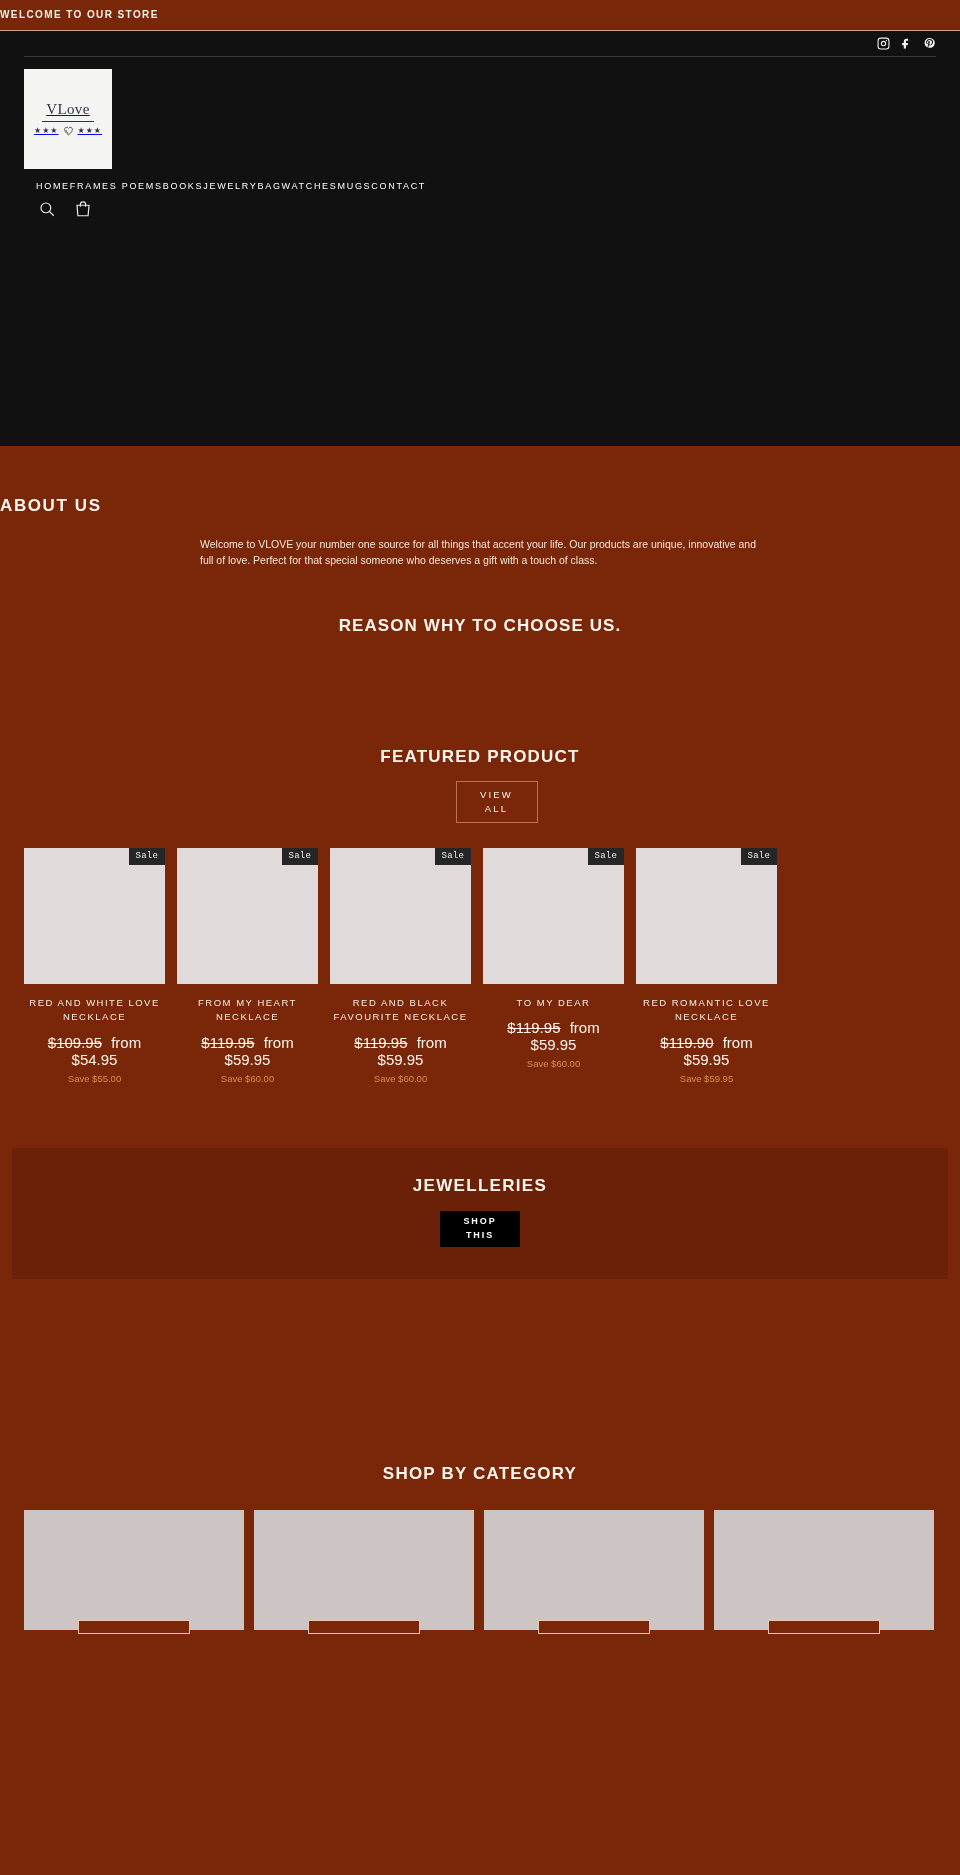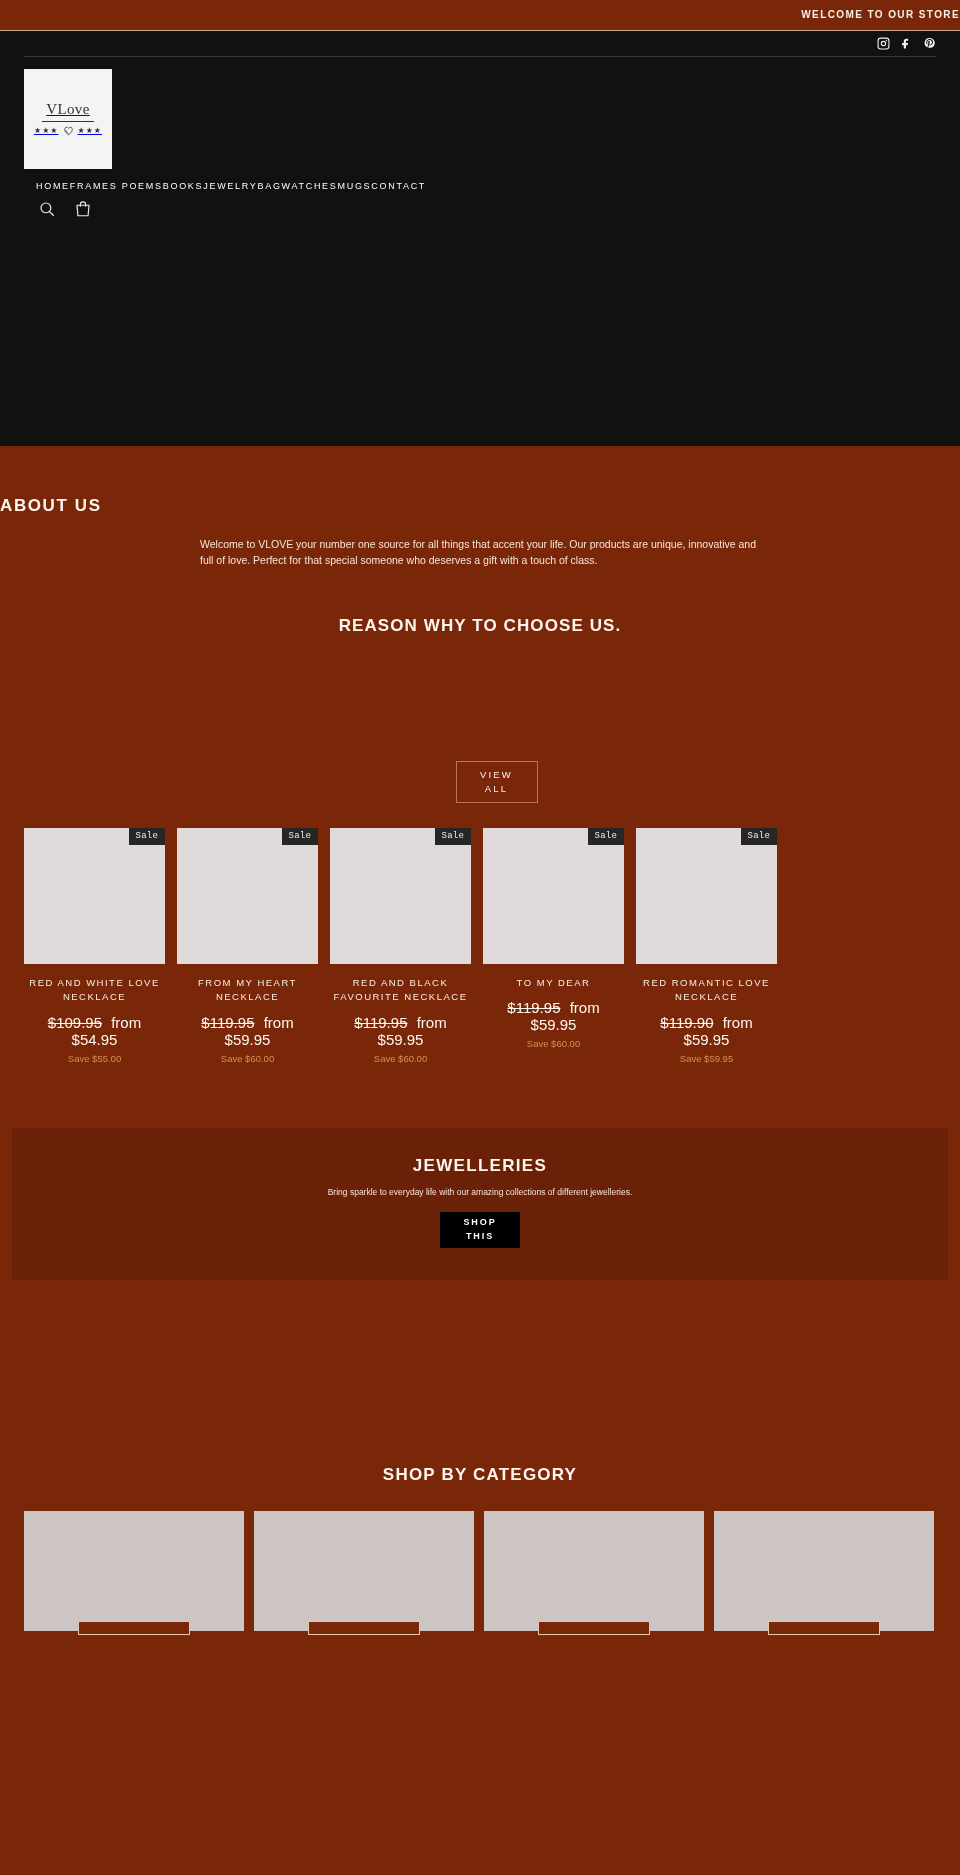--- a/index.html
+++ b/index.html
@@ -7,21 +7,21 @@
     width: 960px;
     background: #7a2709;
     font-family: "Liberation Sans", sans-serif;
   }
   body { width: 960px; height: 1875px; overflow: hidden; position: relative; }
 
   
   .announce {
     background: #7a2709;
     color: #f5efe9;
-    text-align: right;
+    text-align: left;
     font-size: 10px;
     letter-spacing: 1.4px;
     font-weight: 700;
     padding: 9px 0 10px;
     border-bottom: 1px solid #c9a58c;
   }
 
   
   .header {
     background: #111111;
@@ -334,20 +334,21 @@
     <h2>ABOUT US</h2>
     <p>Welcome to VLOVE your number one source for all things that accent your life. Our products are unique, innovative and full of love. Perfect for that special someone who deserves a gift with a touch of class.</p>
   </section>
 
   <section class="reason">
     <h2>REASON WHY TO CHOOSE US.</h2>
   </section>
 
   <section>
     <div class="featured-head">
+      <h2>FEATURED PRODUCT</h2>
       <button class="view-all">
         <span>VIEW</span>
         <span>ALL</span>
       </button>
     </div>
 
     <div class="products">
 
       <div class="product">
         <div class="p-imgbox">
@@ -407,21 +408,20 @@
           <span class="new">from $59.95</span>
         </div>
         <div class="p-save">Save $59.95</div>
       </div>
 
     </div>
   </section>
 
   <section class="jewel-banner">
     <h2>JEWELLERIES</h2>
-    <p>Bring sparkle to everyday life with our amazing collections of different jewelleries.</p>
     <button class="shop-this">
       <span>SHOP</span>
       <span>THIS</span>
     </button>
   </section>
 
   <section>
     <div class="cat-head">
       <h2>SHOP BY CATEGORY</h2>
     </div>

